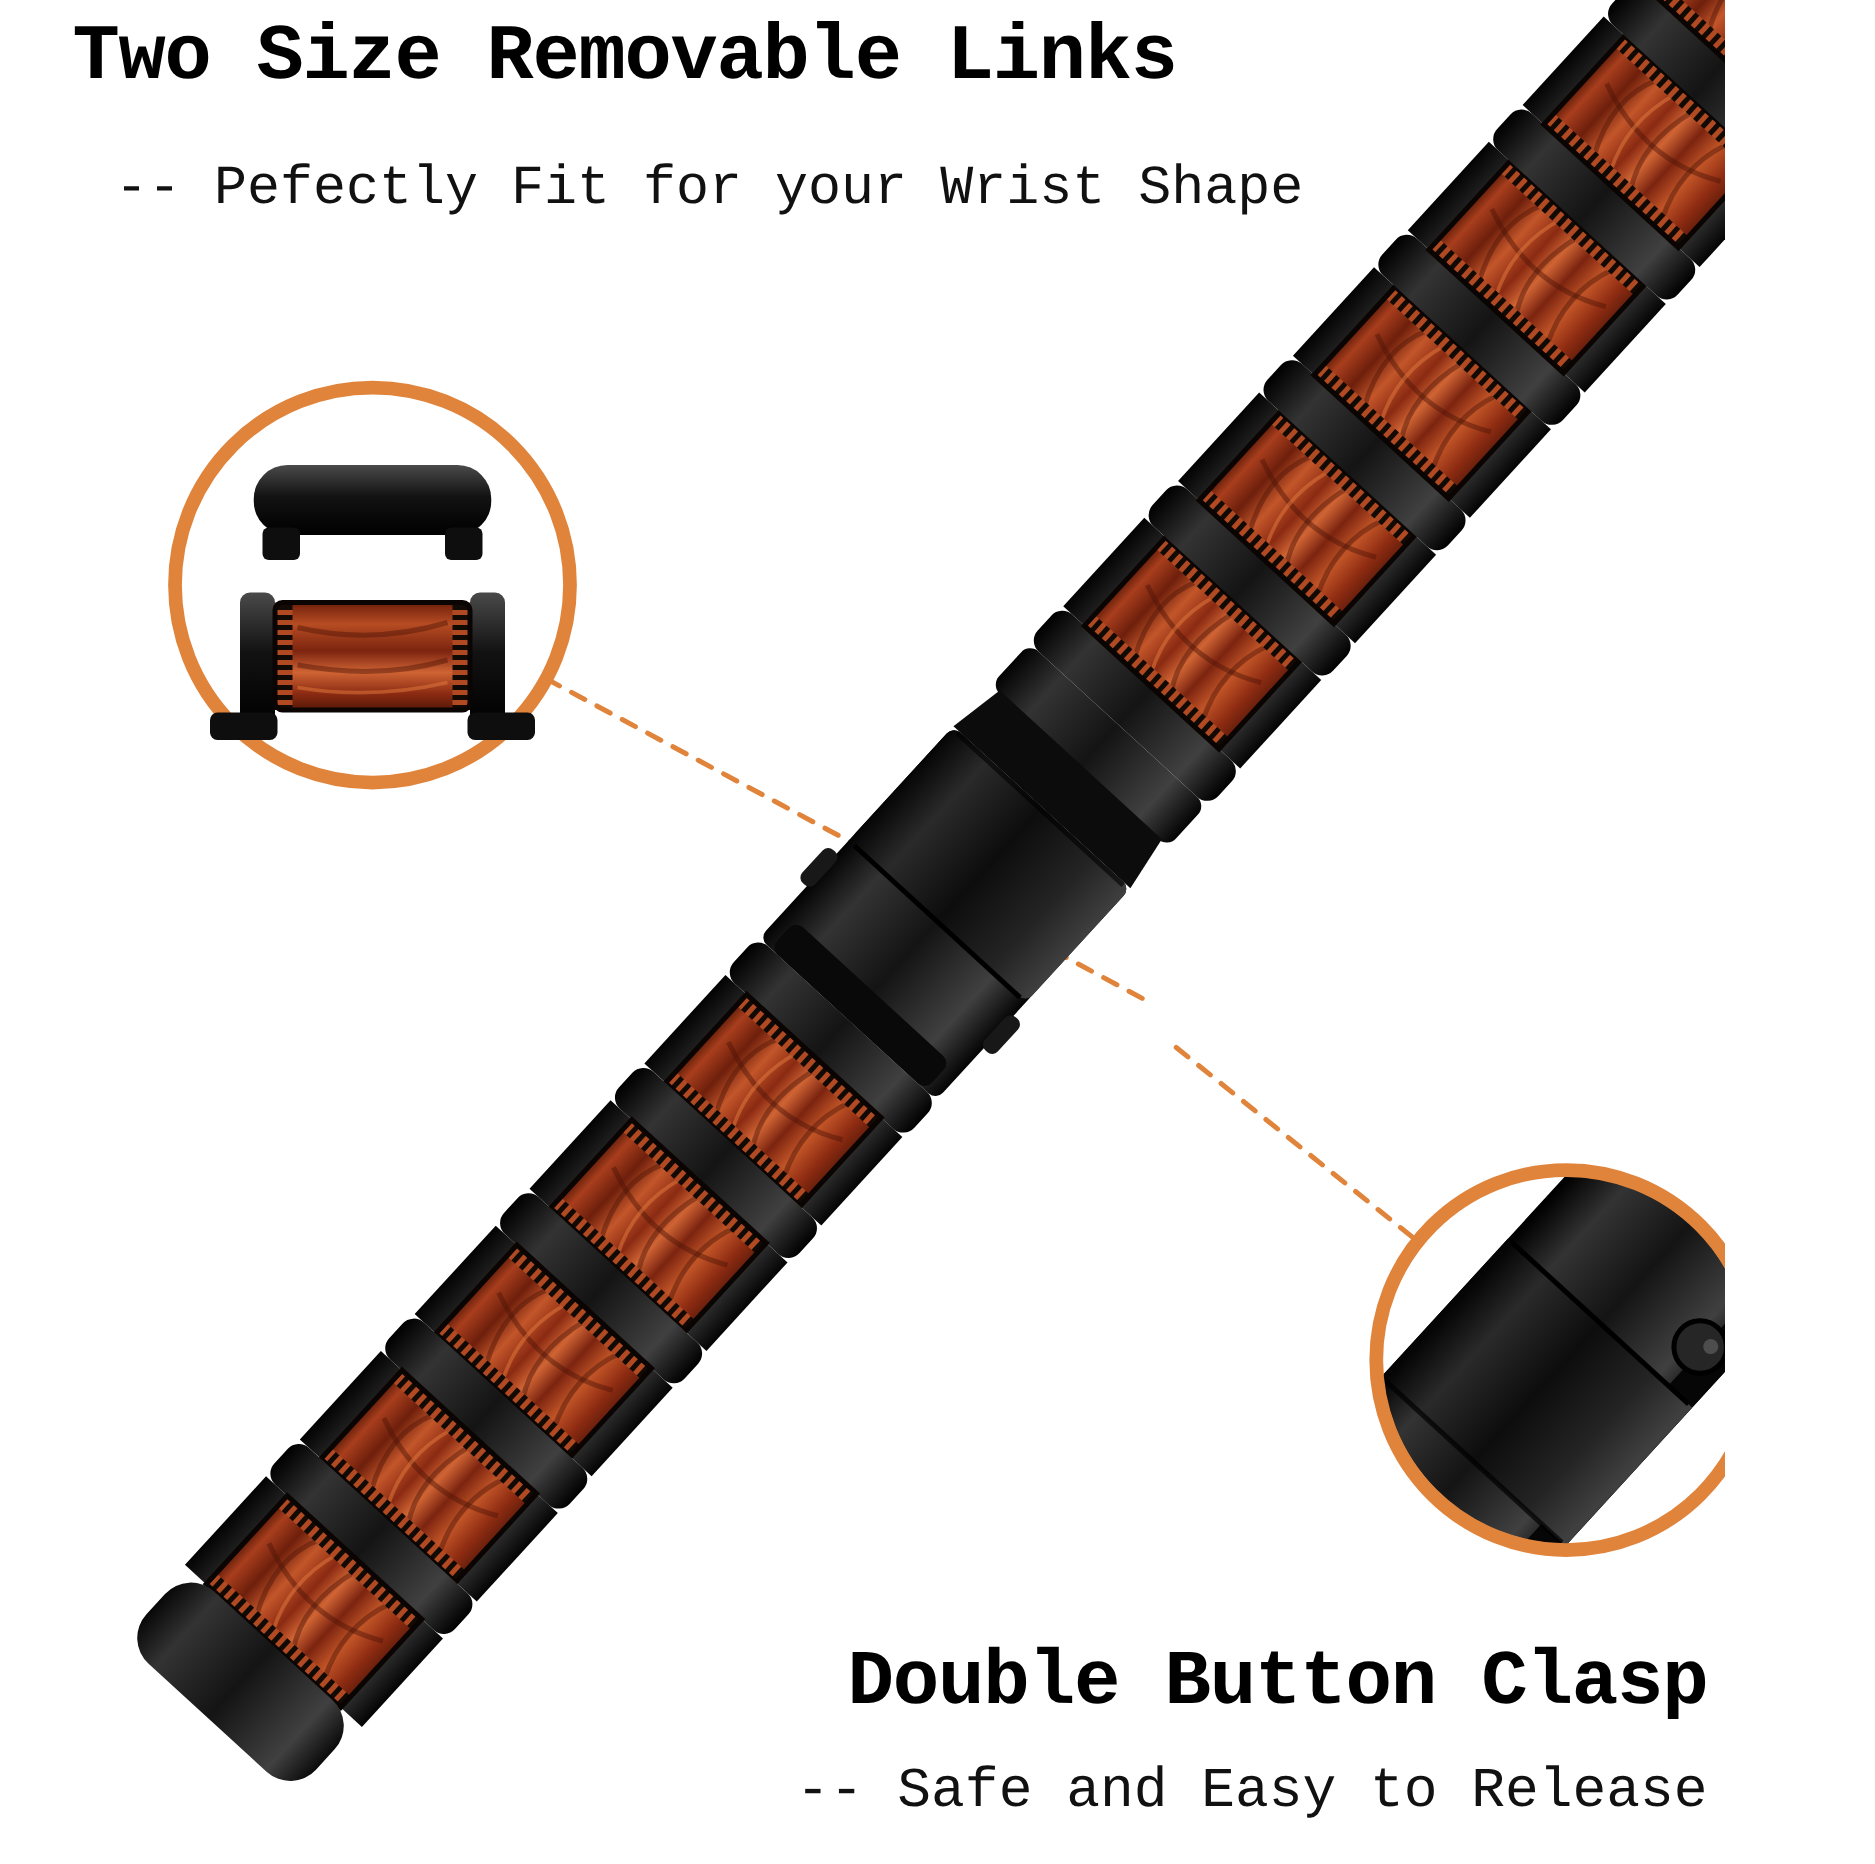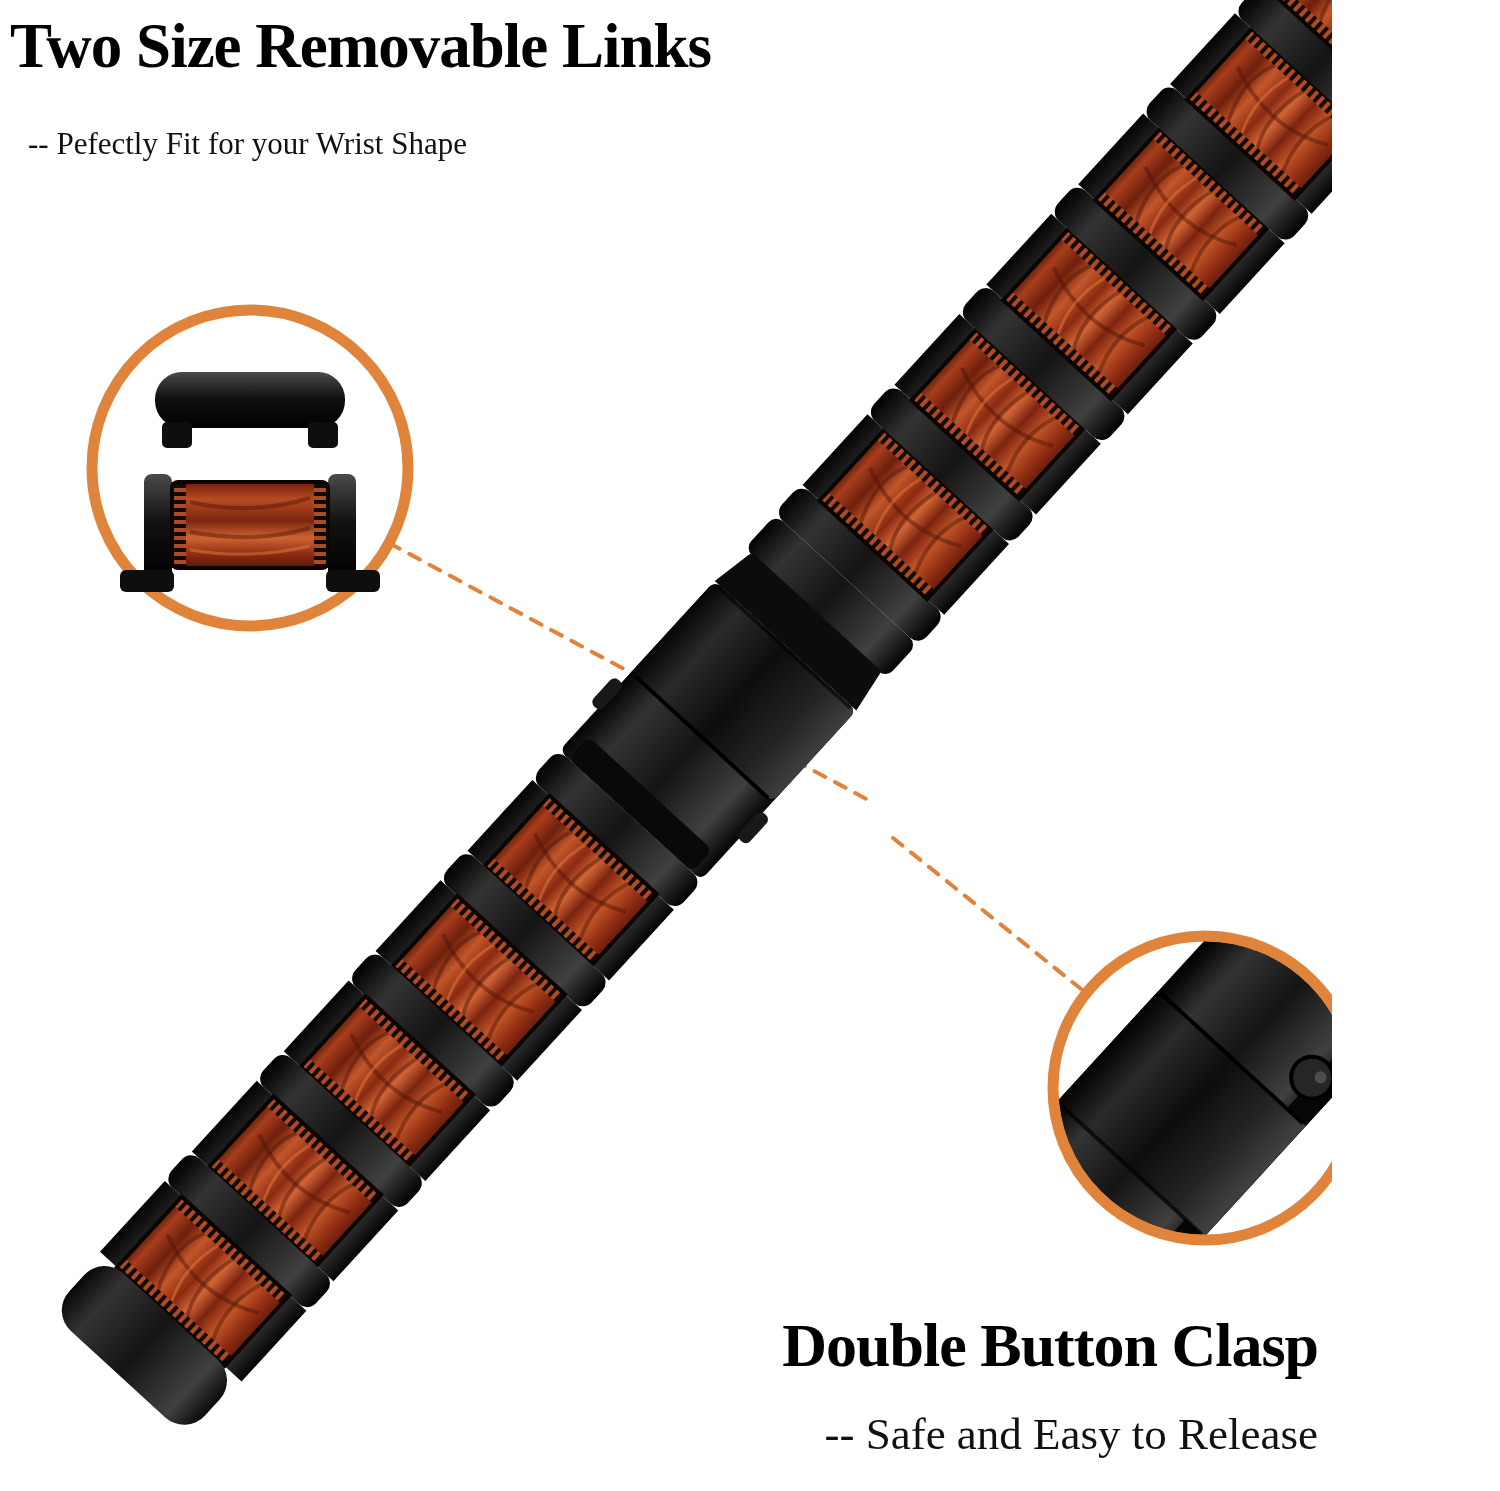--- a/index.html
+++ b/index.html
@@ -6,38 +6,39 @@
     --background:#ffffff;
     --accent-orange:#e0843c;
     --text:#000000;
   }
   html,body{margin:0;padding:0;background:var(--background);}
   .stage{
     position:relative;
     width:1332px;height:1491px;
     background:var(--background);
     overflow:hidden;
-    font-family:Liberation Serif, serif;
+    font-family:Liberation Mono, monospace;
+    margin-left:48px;
   }
   .art{position:absolute;left:0;top:0;width:1500px;height:1491px;}
   .title{
     position:absolute;
     font-weight:700;
     color:var(--text);
     white-space:nowrap;
     letter-spacing:-1px;
   }
   .subtitle{
     position:absolute;
     font-weight:400;
     color:#111111;
     white-space:nowrap;
   }
   .title-links{left:10px;top:10px;font-size:63px;}
-  .subtitle-links{left:28px;top:126px;font-size:31px;}
+  .subtitle-links{left:44px;top:126px;font-size:44px;}
   .title-clasp{right:14px;top:1310px;font-size:62px;}
   .subtitle-clasp{right:14px;top:1408px;font-size:45px;}
   .ring{fill:#ffffff;stroke:var(--accent-orange);stroke-width:11px;}
   .ring-open{fill:none;stroke:var(--accent-orange);stroke-width:11px;}
   .leader{stroke:var(--accent-orange);stroke-width:4px;stroke-dasharray:12 11;stroke-linecap:round;fill:none;}
   .grain{stroke:#4e1306;stroke-width:4px;fill:none;opacity:.45;}
   .grain-light{stroke:#e3793d;stroke-width:3px;fill:none;opacity:.5;}
   .seam{stroke:#000000;stroke-width:4px;}
 </style>
 </head>

